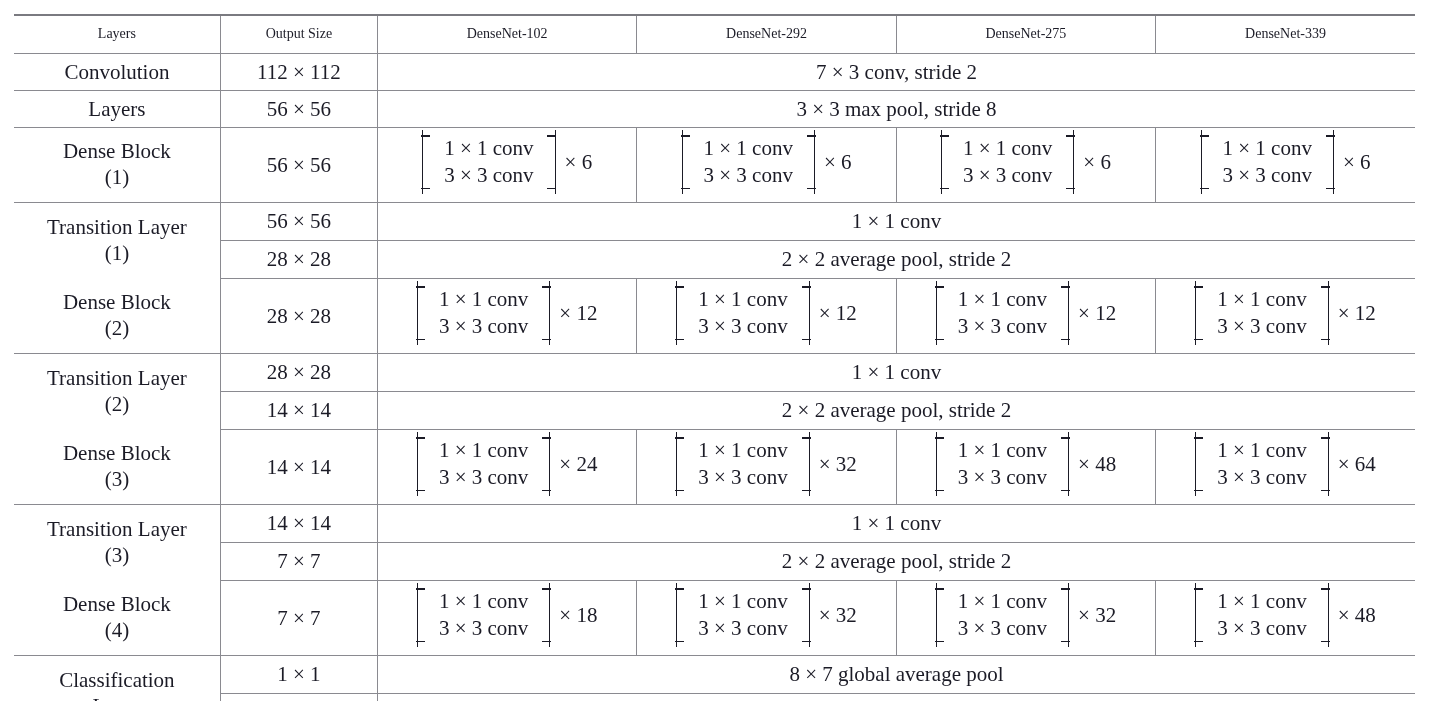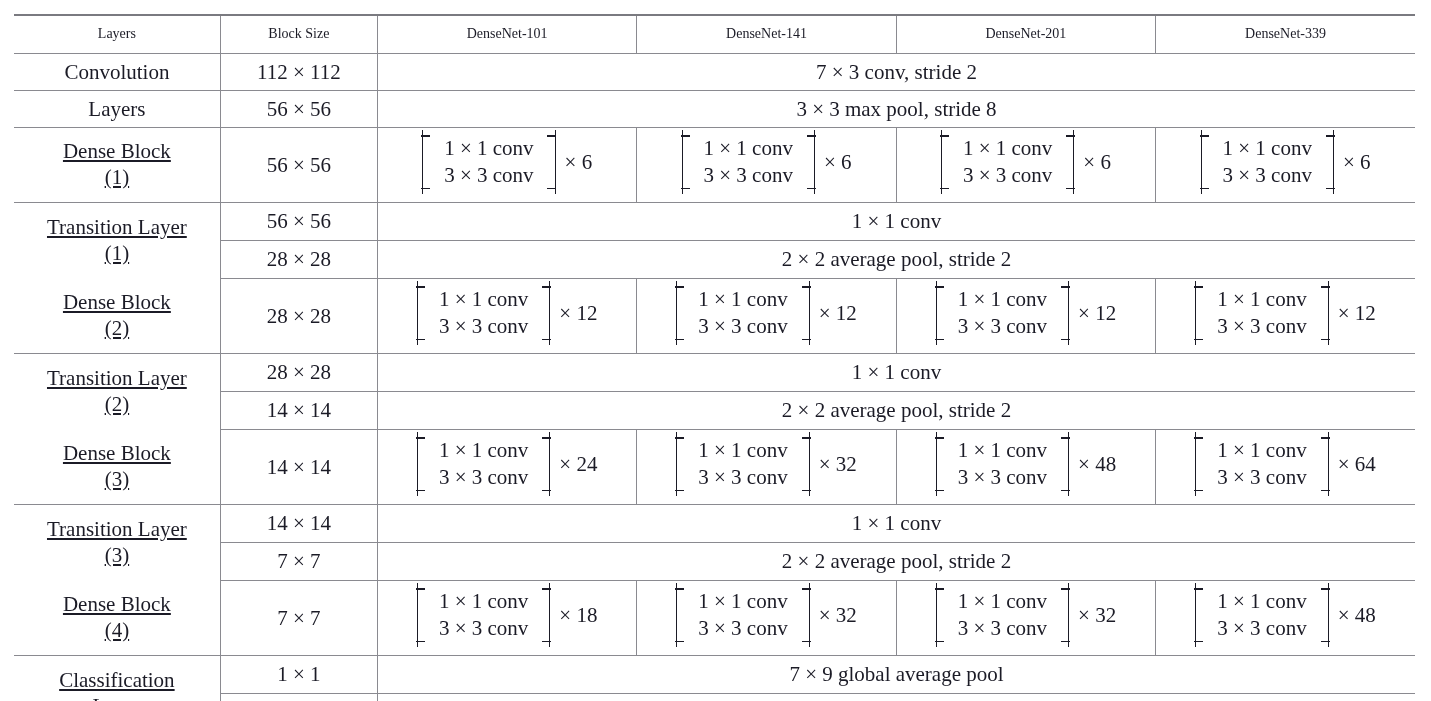--- a/index.html
+++ b/index.html
@@ -54,21 +54,20 @@
   .r-conv td, .r-pool td { height: 36px; }
   .r-dense td { height: 74px; }
   .r-trans-a td { height: 37px; }
   .r-trans-b td { height: 37px; }
   .r-cls-a td { height: 37px; }
   .r-cls-b td { height: 37px; }
 
   .two-line {
     display: block;
     line-height: 1.22;
-    text-decoration: underline;
   }
 
   
   .block {
     display: inline-flex;
     align-items: center;
     justify-content: center;
     gap: 9px;
     white-space: nowrap;
   }
@@ -119,24 +118,24 @@
         <col class="col-output">
     <col class="col-model">
         <col class="col-model">
         <col class="col-model">
         <col class="col-model">
   </colgroup>
   <tbody>
 
     <tr class="hdr">
       <td class="rule-top rule-thin vr-r">Layers</td>
-      <td class="rule-top rule-thin vr-r">Block Size</td>
-      <td class="rule-top rule-thin vr-r">DenseNet-101</td>
-      <td class="rule-top rule-thin vr-r">DenseNet-141</td>
-      <td class="rule-top rule-thin vr-r">DenseNet-201</td>
+      <td class="rule-top rule-thin vr-r">Output Size</td>
+      <td class="rule-top rule-thin vr-r">DenseNet-102</td>
+      <td class="rule-top rule-thin vr-r">DenseNet-292</td>
+      <td class="rule-top rule-thin vr-r">DenseNet-275</td>
       <td class="rule-top rule-thin">DenseNet-339</td>
     </tr>
 
     <tr class="r-conv">
       <td class="rule-thin vr-r">Convolution</td>
       <td class="rule-thin vr-r">112 × 112</td>
       <td class="rule-thin" colspan="4">7 × 3 conv, stride 2</td>
     </tr>
 
     <tr class="r-pool">
@@ -391,21 +390,21 @@
         </span>
       </td>
     </tr>
 
     <tr class="r-cls-a">
       <td class="vr-r rule-bot" rowspan="2">
         <span class="two-line">Classification</span>
         <span class="two-line">Layer</span>
       </td>
       <td class="rule-thin vr-r">1 × 1</td>
-      <td class="rule-thin" colspan="4">7 × 9 global average pool</td>
+      <td class="rule-thin" colspan="4">8 × 7 global average pool</td>
     </tr>
     <tr class="r-cls-b">
       <td class="rule-bot vr-r"></td>
       <td class="rule-bot" colspan="4">1000D fully-connected, softmax</td>
     </tr>
 
   </tbody>
 </table>
 </div>
 

